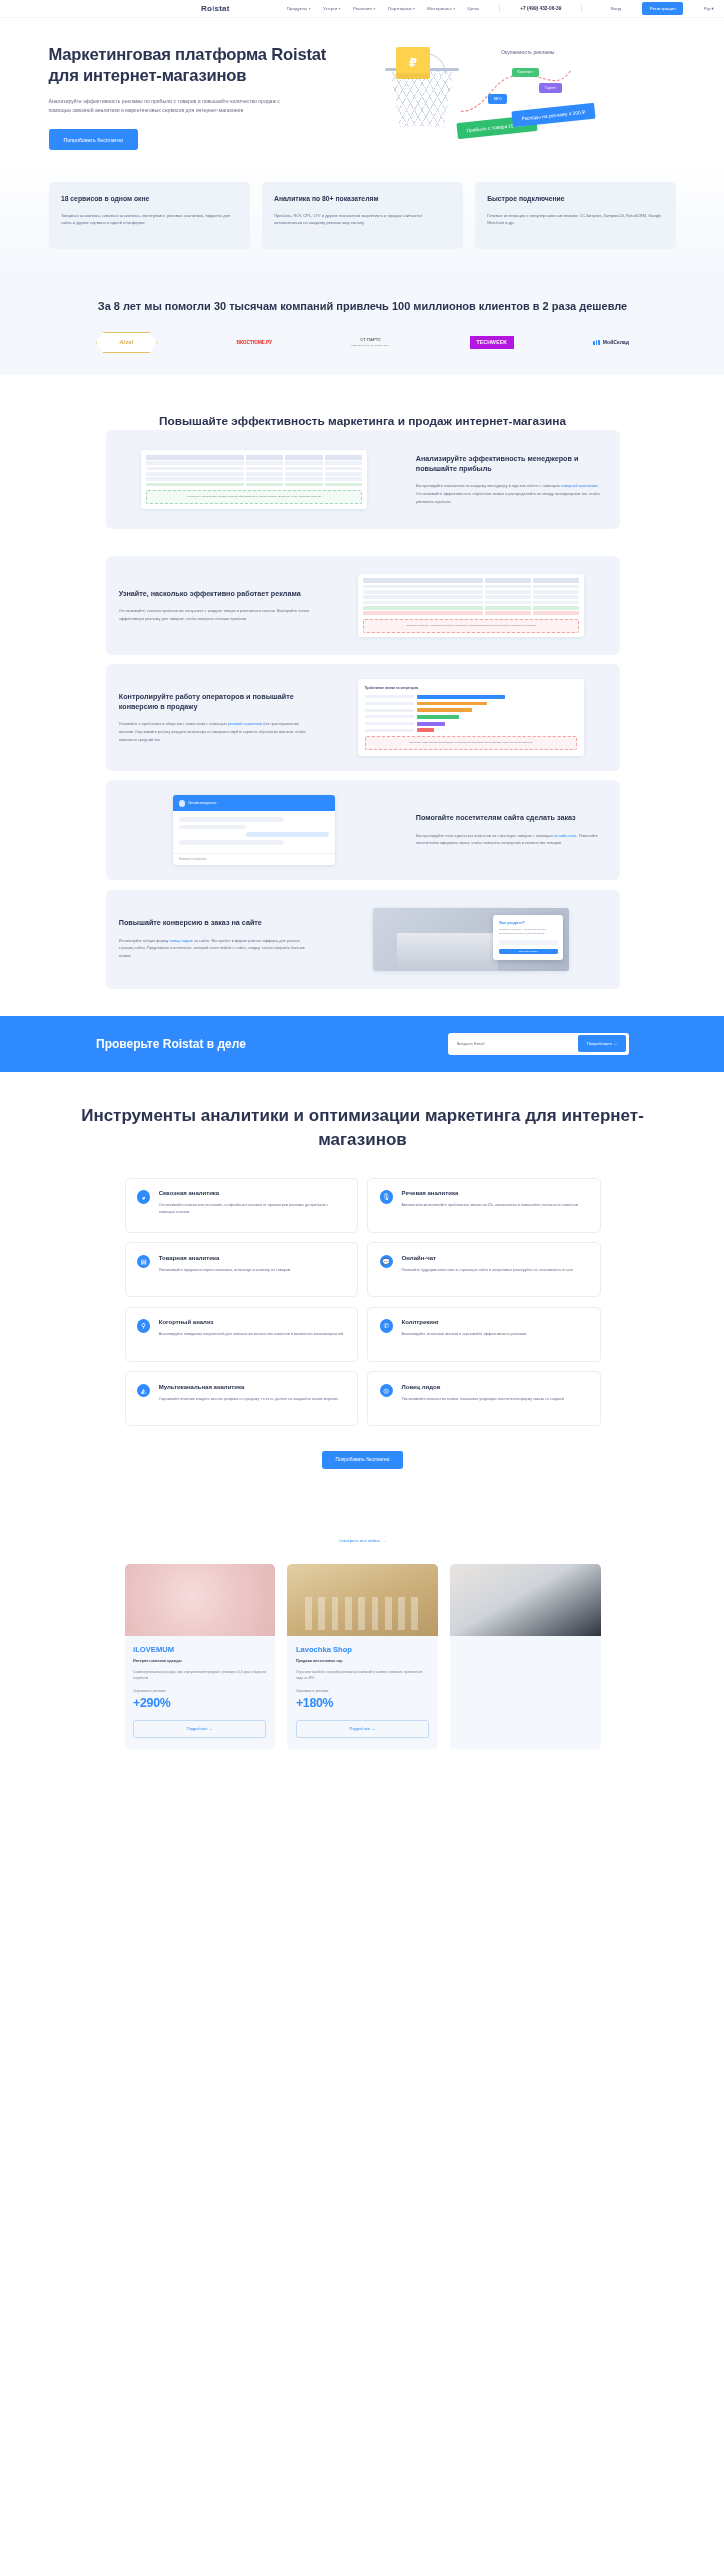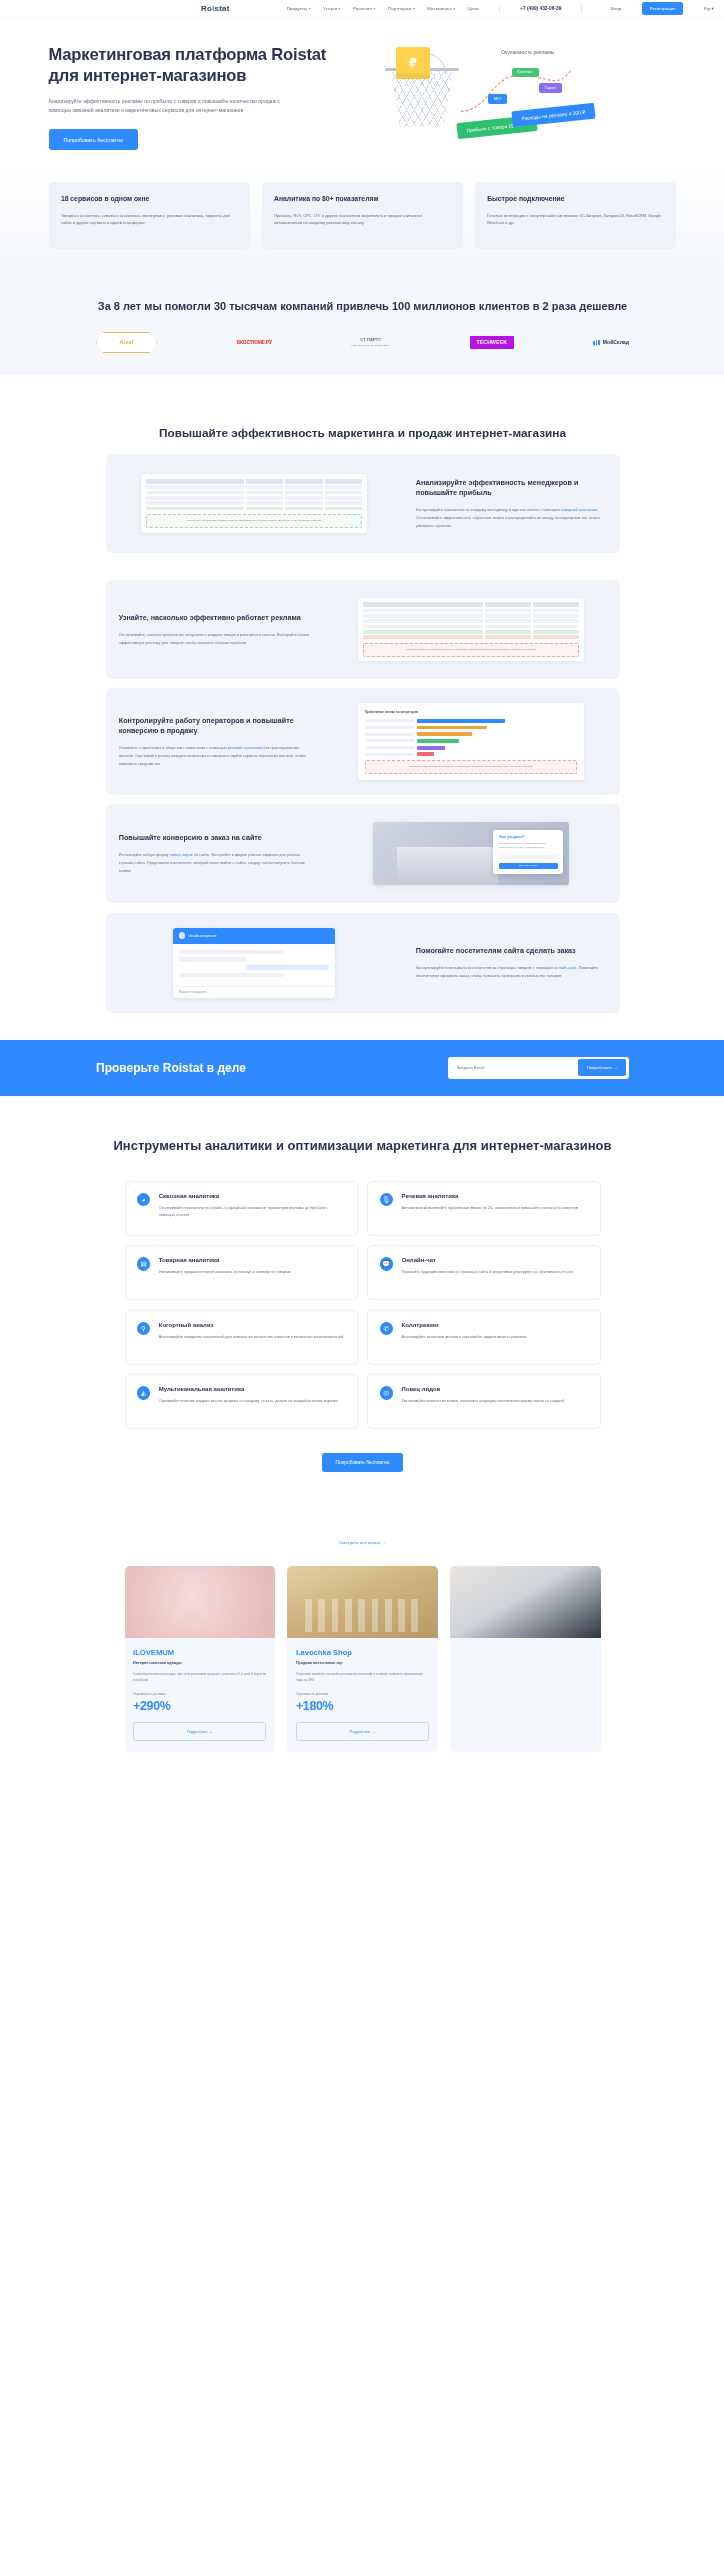--- a/index.html
+++ b/index.html
@@ -153,21 +153,21 @@
   .lg-vk { color:#e8302a; font-size:5px; font-weight:700; letter-spacing:-0.2px; }
   .lg-ct { color:#6e6e6e; font-size:4.2px; font-weight:700; text-align:center; line-height:1.5; }
   .lg-ct small { display:block; font-size:2.5px; font-weight:400; letter-spacing:0.3px; }
   .lg-tw { background:#b515e0; color:#fff; font-size:5.1px; font-weight:700; padding:3.8px 6.7px; letter-spacing:0.2px; }
   .lg-ms { color:#2b3350; font-size:5.1px; font-weight:700; display:flex; align-items:center; gap:2.9px; }
   .lg-ms .bars { display:flex; align-items:flex-end; gap:1px; }
   .lg-ms .bars i { display:block; width:1.5px; background:#2f8bfd; border-radius:0.5px; }
 
   
   .eff { background:#ffffff; padding: 38px 0 0; }
-  .eff h2 { width:571px; margin:12px auto; text-align:center; font-size:11.8px; line-height:1.45; font-weight:700; color:#2b3350; }
+  .eff h2 { width:571px; margin:0 auto; text-align:center; font-size:11.8px; line-height:1.45; font-weight:700; color:#2b3350; }
 
   .feat {
     width: 514px; margin: 0 auto 9.5px; background:#f0f4fa; border-radius:5.7px;
     display:flex; align-items:center; padding: 15px 0; min-height: 99px;
   }
   .feat.first { margin-top: 27px; }
   .feat-text { width: 217px; padding: 0 13.3px; }
   .feat-text h3 { font-size:7.2px; line-height:1.38; font-weight:700; color:#2b3350; }
   .feat-text p { margin-top: 8.6px; font-size:3.9px; line-height:1.95; color:#6a7189; }
   .feat-text a { color:#2f8bfd; text-decoration:none; }
@@ -237,21 +237,21 @@
     font-family:"Liberation Sans", sans-serif; background:transparent;
   }
   .cta-form button {
     background:#2f8bfd; color:#fff; border:none; border-radius:1.9px;
     font-size:4.2px; padding:5.7px 8.6px; cursor:pointer; white-space:nowrap;
     font-family:"Liberation Sans", sans-serif;
   }
 
   
   .tools { background:#fff; padding: 32px 0 0; }
-  .tools h2 { width: 571px; margin:9px auto; text-align:center; font-size:13px; line-height:1.45; font-weight:700; color:#2b3350; }
+  .tools h2 { width: 571px; margin:0 auto; text-align:center; font-size:17px; line-height:1.45; font-weight:700; color:#2b3350; }
   .tgrid { width: 476px; margin: 25px auto 0; display:grid; grid-template-columns: 1fr 1fr; gap: 9.5px; }
   .tcard {
     background:#fff; border:1px solid #e9eef6; border-radius:4.8px; padding:11.4px;
     display:flex; gap:8.6px; min-height: 55px;
   }
   .ticon {
     width:13.3px; height:13.3px; border-radius:50%; background:#2f8bfd; flex:0 0 13.3px;
     display:flex; align-items:center; justify-content:center; color:#fff; font-size:6.7px;
   }
   .tcard h4 { font-size:6px; font-weight:700; color:#2b3350; }
@@ -514,56 +514,56 @@
         <div class="bc-row">
             <span class="bc-name"></span>
             <span class="bc-bar" style="width:17px;background:#f06a6a"></span>
           </div>
         <div class="mock-tip">Смотрите, какие проблемы возникают у операторов: работайте над ошибками, чтобы не терять клиентов</div>
       </div>
     </div>
   </div>
 
   <div class="feat">
+    <div class="feat-media">
+      <div class="chatmock">
+        <div class="chat-head">
+          <span class="av"></span>
+          <span>Онлайн-консультант</span>
+        </div>
+        <div class="chat-body">
+          <div class="chat-bub w70"></div>
+          <div class="chat-bub w45"></div>
+          <div class="chat-bub me"></div>
+          <div class="chat-bub w70"></div>
+        </div>
+        <div class="chat-foot">Напишите сообщение…</div>
+      </div>
+    </div>
+    <div class="feat-text">
+      <h3>Помогайте посетителям сайта сделать заказ</h3>
+      <p><span>Консультируйте потенциальных клиентов на страницах товаров с помощью </span><a href="#">онлайн-чата</a><span>. Помогайте посетителям оформить заказ, чтобы повысить конверсию и количество товаров</span></p>
+    </div>
+  </div>
+
+  <div class="feat">
     <div class="feat-text">
       <h3>Повышайте конверсию в заказ на сайте</h3>
       <p><span>Используйте гибкую форму </span><a href="#">ловца лидов</a><span> на сайте. Настройте в форме разные офферы для разных страниц сайта. Предложите посетителю, который хочет выйти с сайта, скидку, чтобы получить больше заявок</span></p>
     </div>
     <div class="feat-media">
       <div class="leadmock">
         <div class="photo"></div>
         <div class="leadpop">
           <h5>Уже уходите?</h5>
           <p>Оставьте контакты — подберём для вас персональную скидку на первый заказ</p>
           <div class="fld"></div>
           <div class="bt">Получить скидку</div>
         </div>
       </div>
-    </div>
-  </div>
-
-  <div class="feat">
-    <div class="feat-media">
-      <div class="chatmock">
-        <div class="chat-head">
-          <span class="av"></span>
-          <span>Онлайн-консультант</span>
-        </div>
-        <div class="chat-body">
-          <div class="chat-bub w70"></div>
-          <div class="chat-bub w45"></div>
-          <div class="chat-bub me"></div>
-          <div class="chat-bub w70"></div>
-        </div>
-        <div class="chat-foot">Напишите сообщение…</div>
-      </div>
-    </div>
-    <div class="feat-text">
-      <h3>Помогайте посетителям сайта сделать заказ</h3>
-      <p><span>Консультируйте потенциальных клиентов на страницах товаров с помощью </span><a href="#">онлайн-чата</a><span>. Помогайте посетителям оформить заказ, чтобы повысить конверсию и количество товаров</span></p>
     </div>
   </div>
 </section>
 
 <section class="cta">
   <div class="cta-inner">
     <h2>Проверьте Roistat в деле</h2>
     <form class="cta-form">
       <input type="email" placeholder="Введите Email" style="">
       <button>Попробовать →</button>

